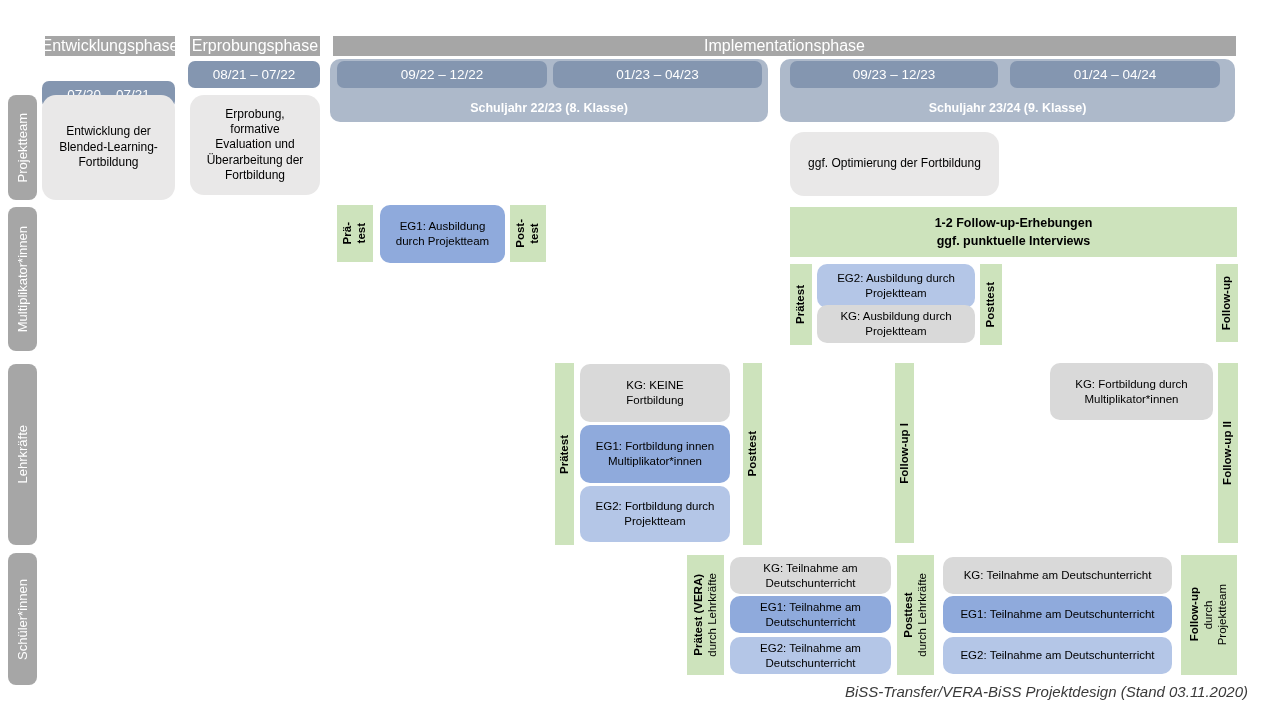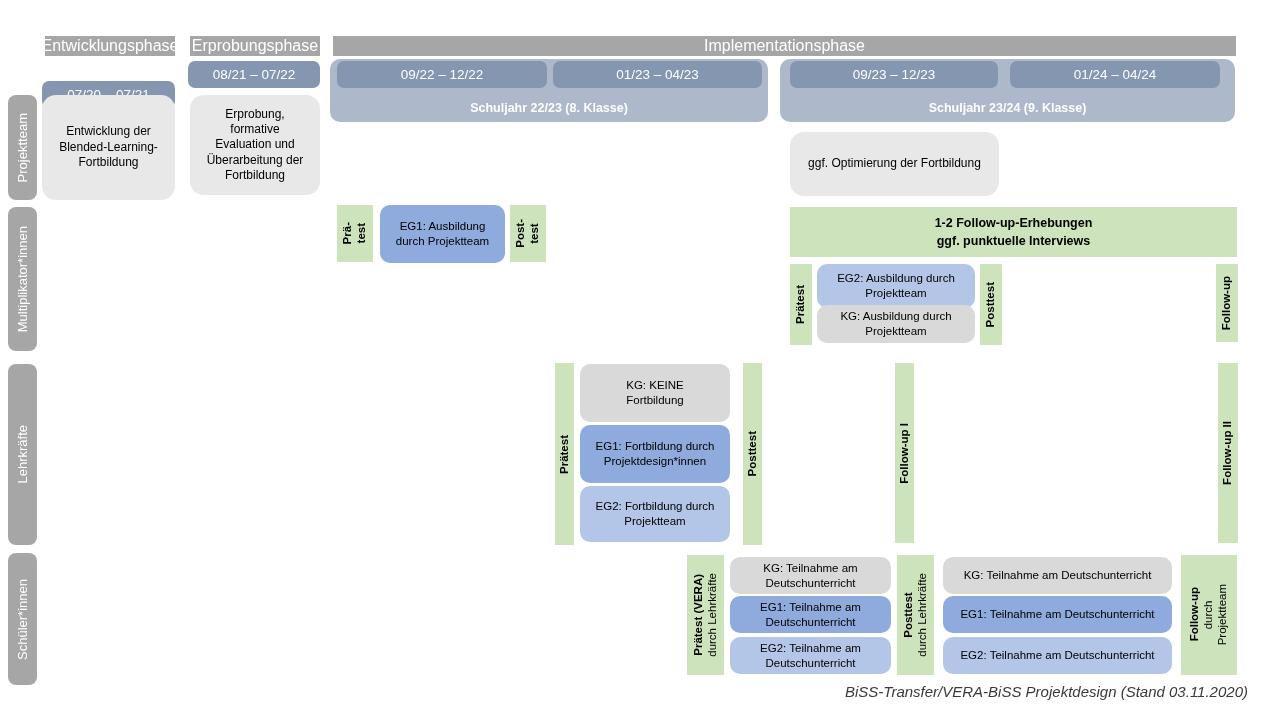--- a/index.html
+++ b/index.html
@@ -96,28 +96,29 @@
     <div class="vtext">Posttest</div>
   </div>
   <div class="abs ctr strip" style="left:1216px;top:264px;width:22px;height:78px;">
     <div class="vtext">Follow-up</div>
   </div>
 
   <div class="abs ctr strip" style="left:555px;top:363px;width:19px;height:182px;">
     <div class="vtext">Prätest</div>
   </div>
   <div class="abs ctr box kg" style="left:580px;top:364px;width:150px;height:58px;padding:2px 20px;">KG: KEINE Fortbildung</div>
-  <div class="abs ctr box eg1" style="left:580px;top:425px;width:150px;height:58px;padding:2px 10px;">EG1: Fortbildung durch Projektdesign*innen</div>
+  <div class="abs ctr box eg1" style="left:580px;top:425px;width:150px;height:58px;padding:2px 10px;">EG1: Fortbildung innen Multiplikator*innen</div>
   <div class="abs ctr box eg2" style="left:580px;top:486px;width:150px;height:56px;padding:2px 10px;">EG2: Fortbildung durch Projektteam</div>
   <div class="abs ctr strip" style="left:743px;top:363px;width:19px;height:182px;">
     <div class="vtext">Posttest</div>
   </div>
   <div class="abs ctr strip" style="left:895px;top:363px;width:19px;height:180px;">
     <div class="vtext">Follow-up I</div>
   </div>
+  <div class="abs ctr box kg" style="left:1050px;top:363px;width:163px;height:57px;">KG: Fortbildung durch Multiplikator*innen</div>
   <div class="abs ctr strip" style="left:1218px;top:363px;width:20px;height:180px;">
     <div class="vtext">Follow-up II</div>
   </div>
 
   <div class="abs ctr strip" style="left:687px;top:555px;width:37px;height:120px;">
     <div class="vtext">
       <div>Prätest (VERA)</div>
       <div class="sub">durch Lehrkräfte</div>
     </div>
   </div>

